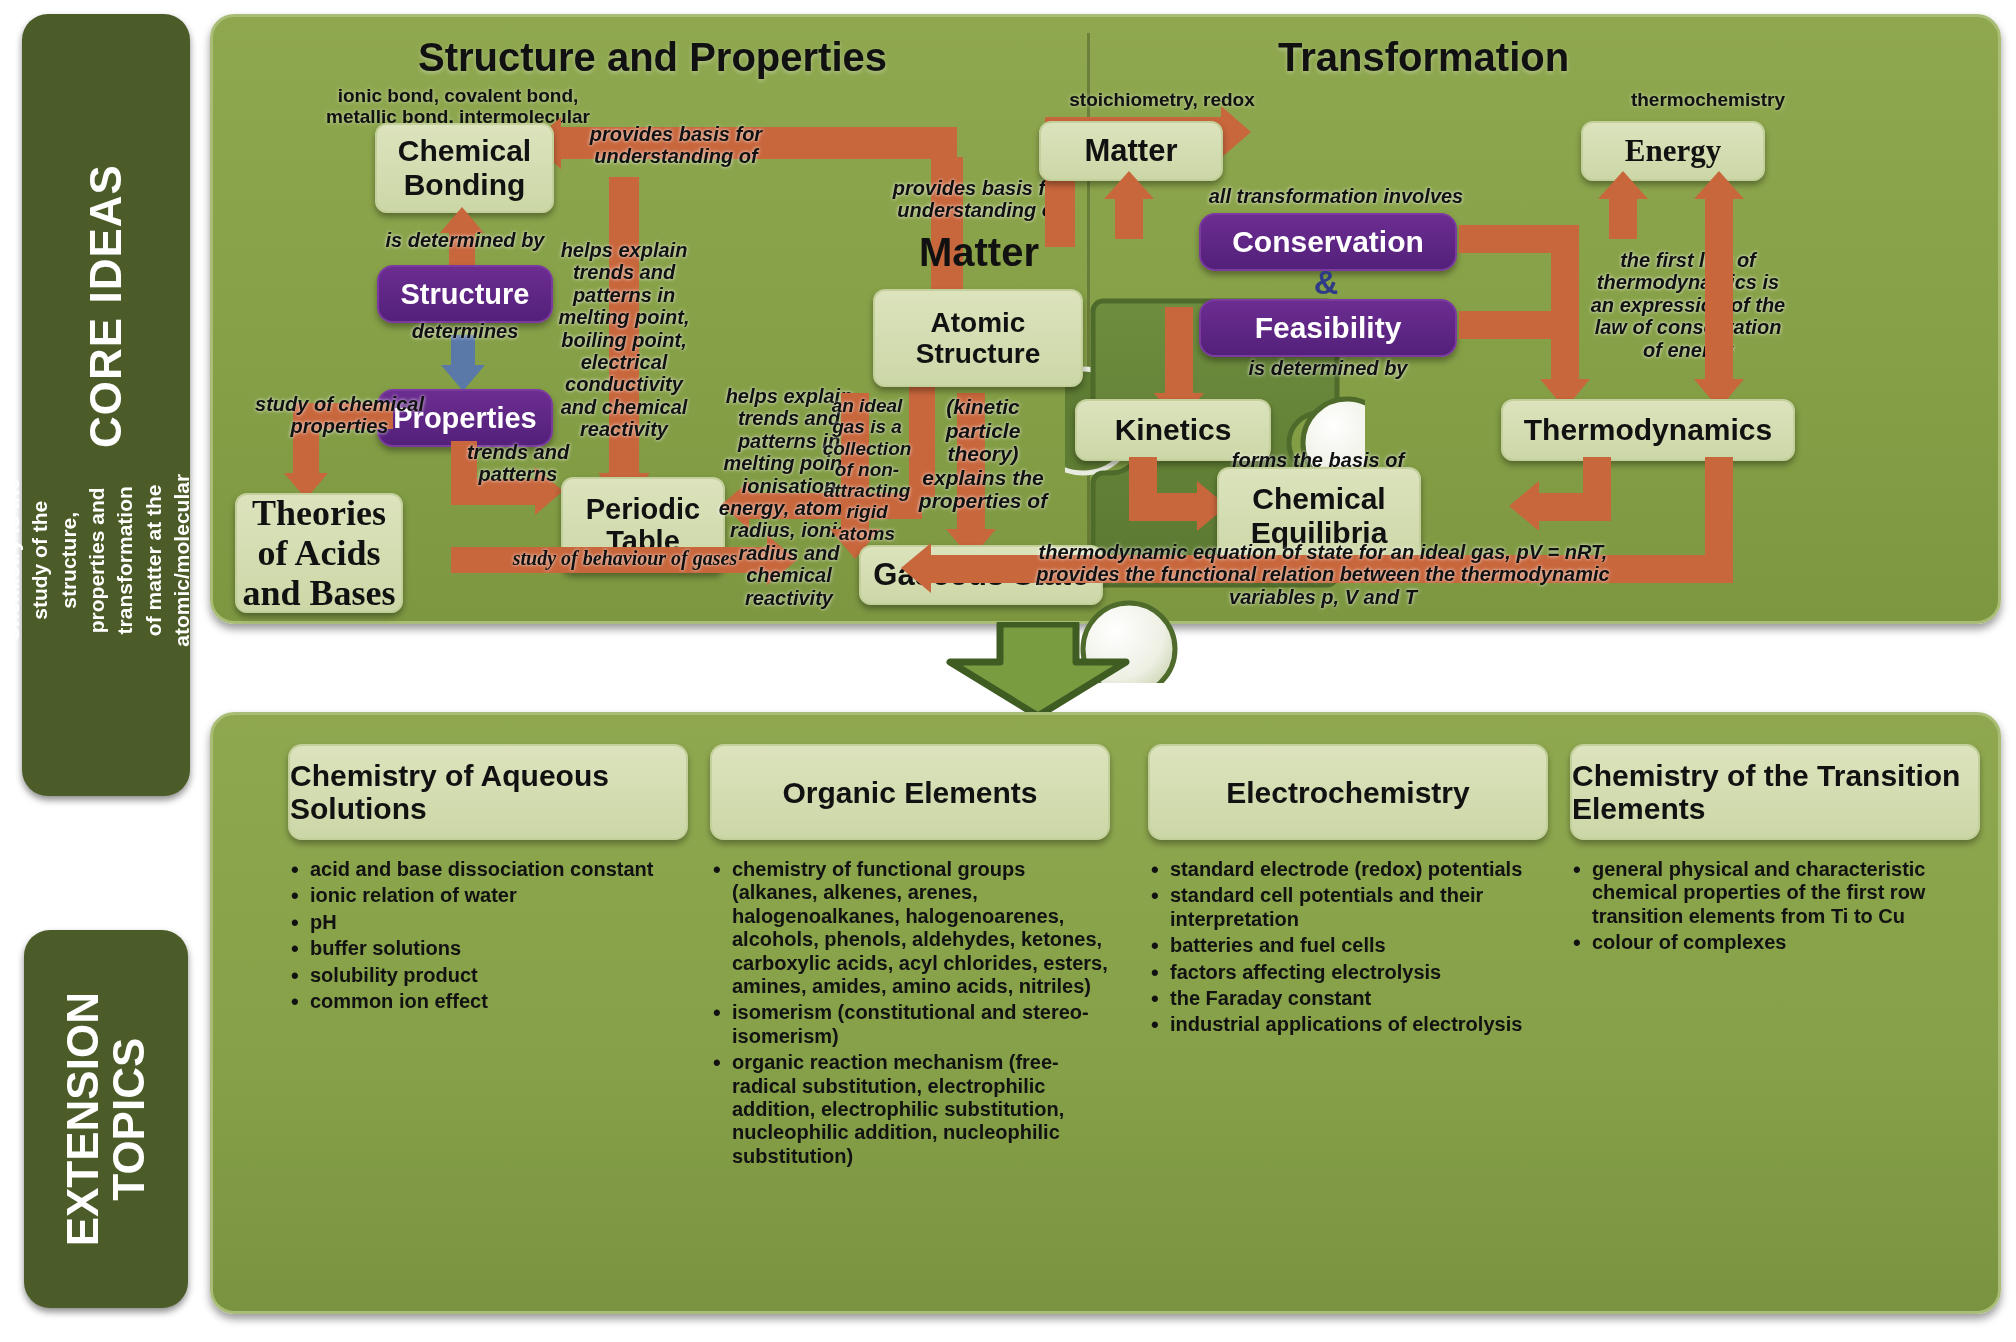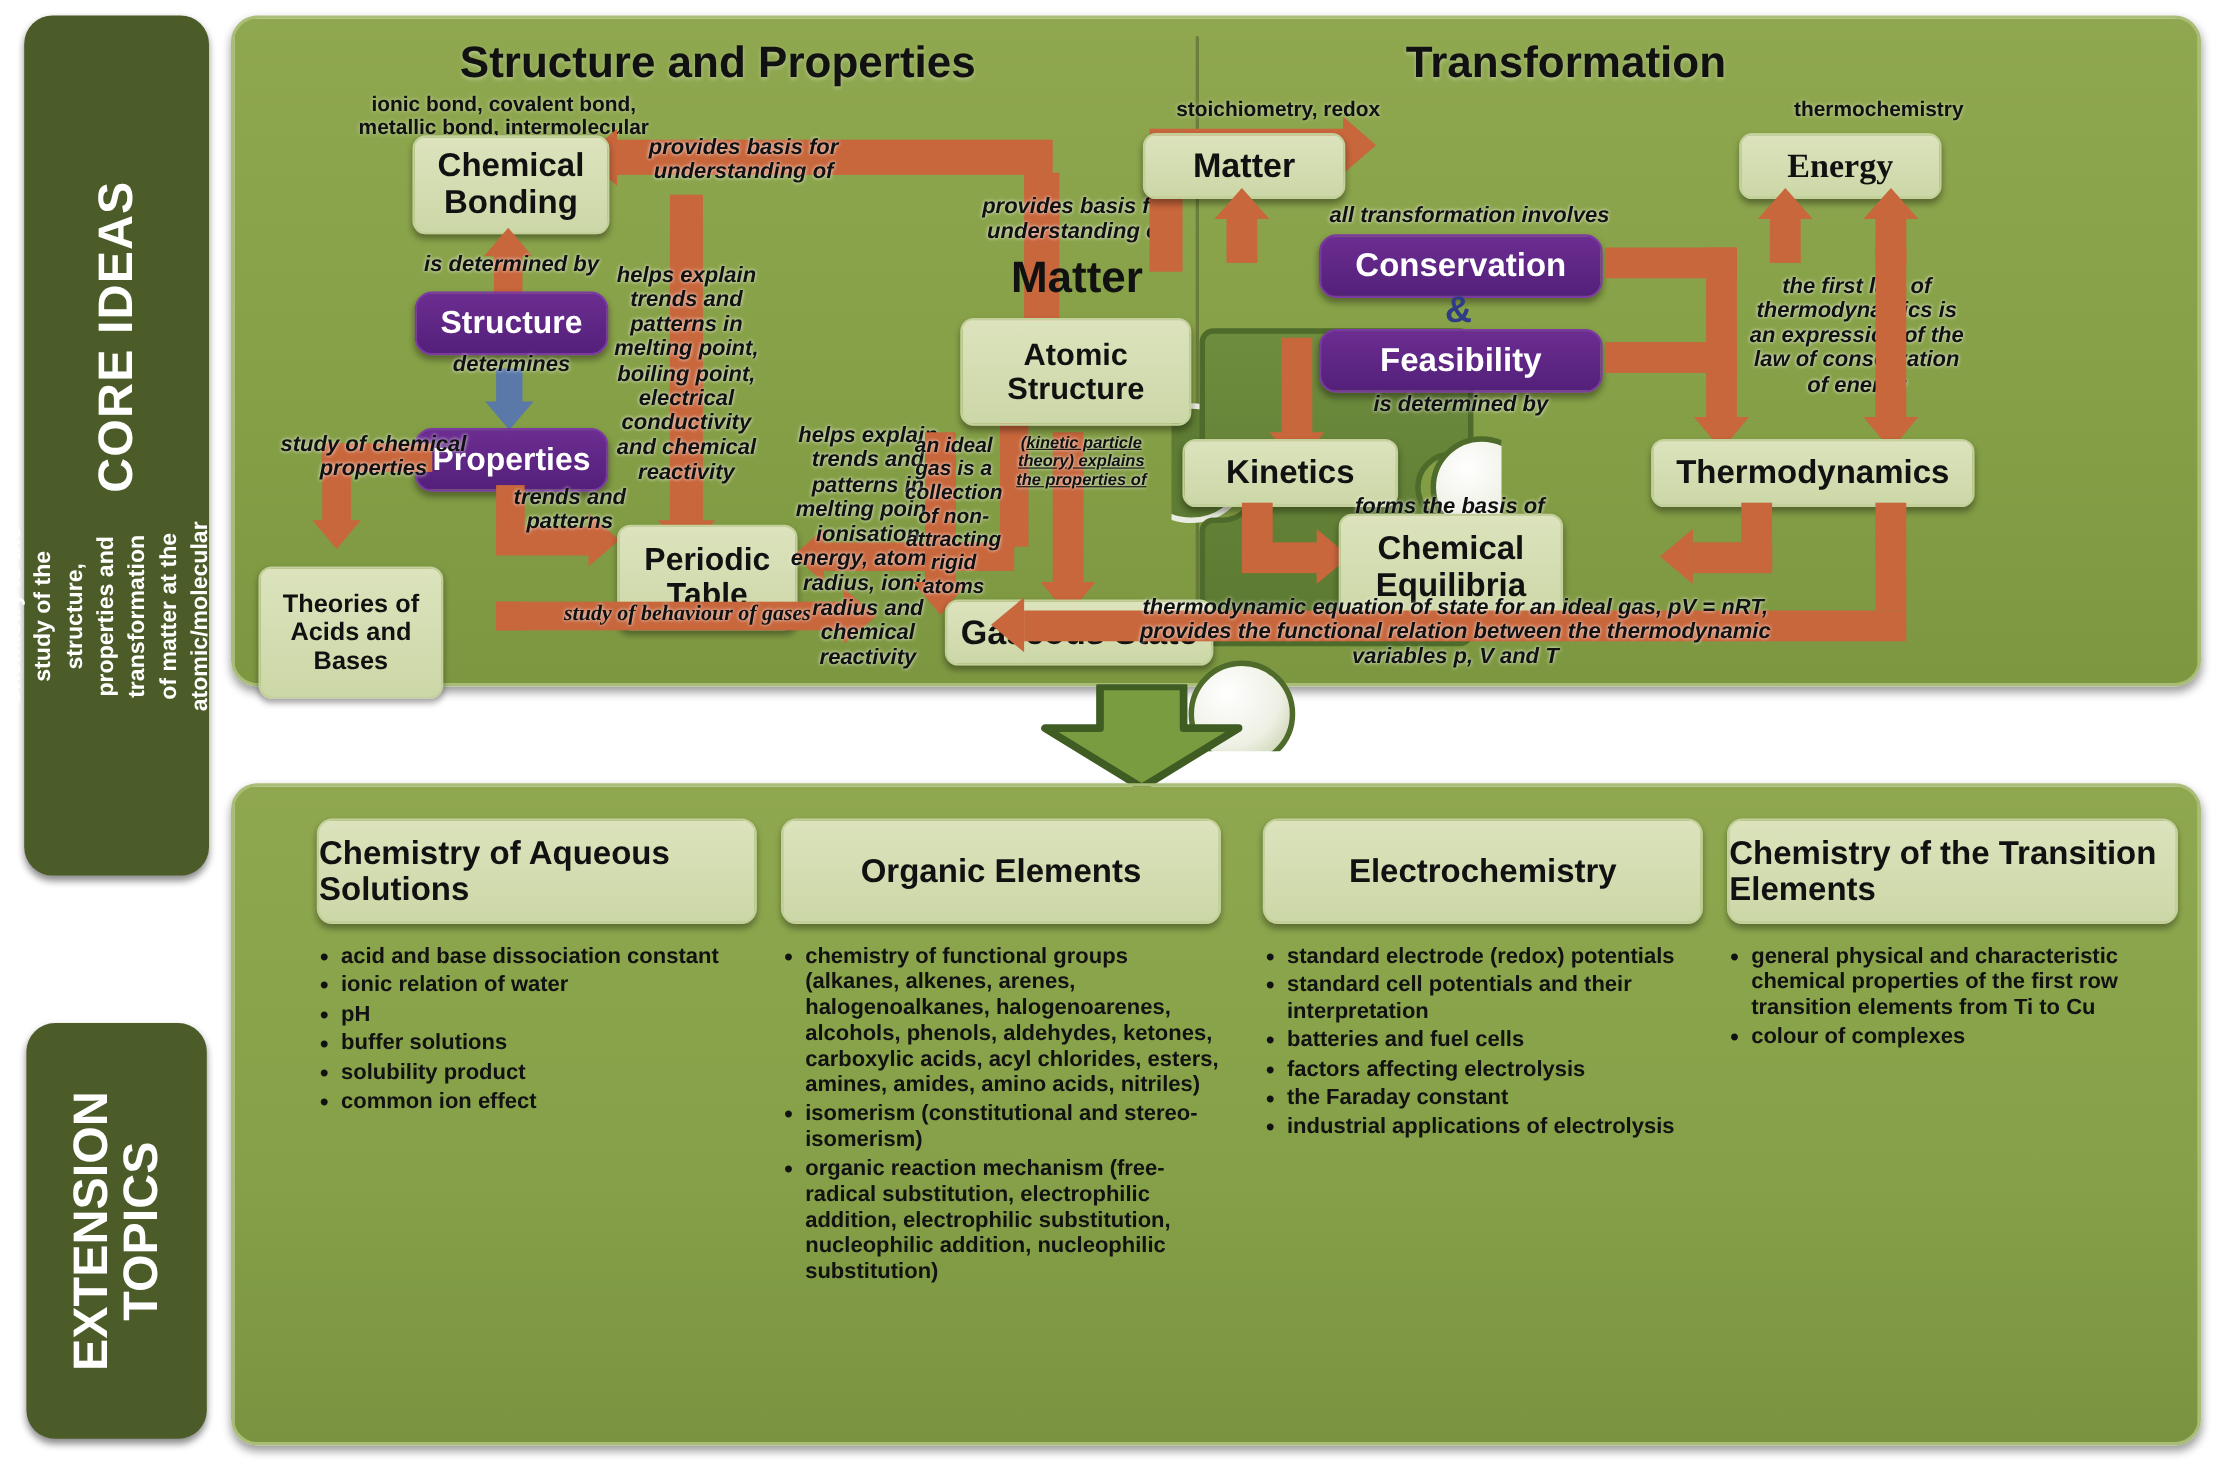--- a/index.html
+++ b/index.html
@@ -143,21 +143,21 @@
   <div class="arh hD blue" style="left:228px;top:348px;border-left-width:22px;border-right-width:22px;border-top-width:26px;"></div>
   <div class="cap" style="left:162px;top:303px;width:180px;font-size:20px;">determines</div>
 
   <div class="node node-purple" style="left:164px;top:372px;width:172px;height:54px;font-size:29px;">Properties</div>
 
   <div class="ar" style="left:80px;top:386px;width:100px;height:26px;"></div>
   <div class="ar" style="left:80px;top:386px;width:26px;height:74px;"></div>
   <div class="arh hD" style="left:71px;top:456px;border-left-width:22px;border-right-width:22px;border-top-width:26px;"></div>
   <div class="cap" style="left:-5px;top:376px;width:215px;font-size:20px;padding-left:24px;">study of chemical properties</div>
 
-  <div class="node node-light" style="left:22px;top:498px;width:164px;height:116px;font-size:23px;">Theories of Acids and Bases</div>
+  <div class="node node-light" style="left:22px;top:476px;width:164px;height:116px;font-size:36px;font-family:Liberation Serif, serif;">Theories of Acids and Bases</div>
 
   <div class="ar" style="left:238px;top:424px;width:26px;height:62px;"></div>
   <div class="ar" style="left:238px;top:462px;width:88px;height:26px;"></div>
   <div class="arh hR" style="left:322px;top:450px;border-top-width:24px;border-bottom-width:24px;border-left-width:28px;"></div>
   <div class="cap" style="left:230px;top:424px;width:150px;font-size:20px;">trends and patterns</div>
 
   <div class="ar" style="left:396px;top:160px;width:30px;height:300px;"></div>
   <div class="arh hD" style="left:385px;top:456px;border-left-width:26px;border-right-width:26px;border-top-width:30px;"></div>
   <div class="cap" style="left:336px;top:222px;width:150px;font-size:20px;">helps explain trends and patterns in melting point, boiling point, electrical conductivity and chemical reactivity</div>
 
@@ -174,21 +174,21 @@
   <div class="cap" style="left:496px;top:368px;width:160px;font-size:20px;">helps explain trends and patterns in melting point, ionisation energy, atomic radius, ionic radius and chemical reactivity</div>
 
   <div class="cap" style="left:676px;top:160px;width:180px;font-size:20px;">provides basis for understanding of</div>
 
   <div class="ar" style="left:628px;top:376px;width:28px;height:140px;"></div>
   <div class="arh hD" style="left:617px;top:512px;border-left-width:25px;border-right-width:25px;border-top-width:30px;"></div>
   <div class="cap" style="left:604px;top:378px;width:100px;font-size:19px;">an ideal gas is a collection of non-attracting rigid atoms</div>
 
   <div class="ar" style="left:744px;top:376px;width:28px;height:140px;"></div>
   <div class="arh hD" style="left:733px;top:512px;border-left-width:25px;border-right-width:25px;border-top-width:30px;"></div>
-  <div class="cap" style="left:700px;top:378px;width:140px;font-size:15px;text-decoration:underline;">(kinetic particle theory) explains the properties of</div>
+  <div class="cap" style="left:700px;top:378px;width:140px;font-size:21px;">(kinetic particle theory) explains the properties of</div>
 
   <div id="puzzle">
     <svg width="300" height="390" viewBox="0 0 300 390">
       <defs>
         <radialGradient id="knobg" cx="35%" cy="30%" r="75%">
           <stop offset="0%" stop-color="#ffffff"></stop>
           <stop offset="70%" stop-color="#eef0e4"></stop>
           <stop offset="100%" stop-color="#cfd8b8"></stop>
         </radialGradient>
         <linearGradient id="pieceg" x1="0" y1="0" x2="0" y2="1">

